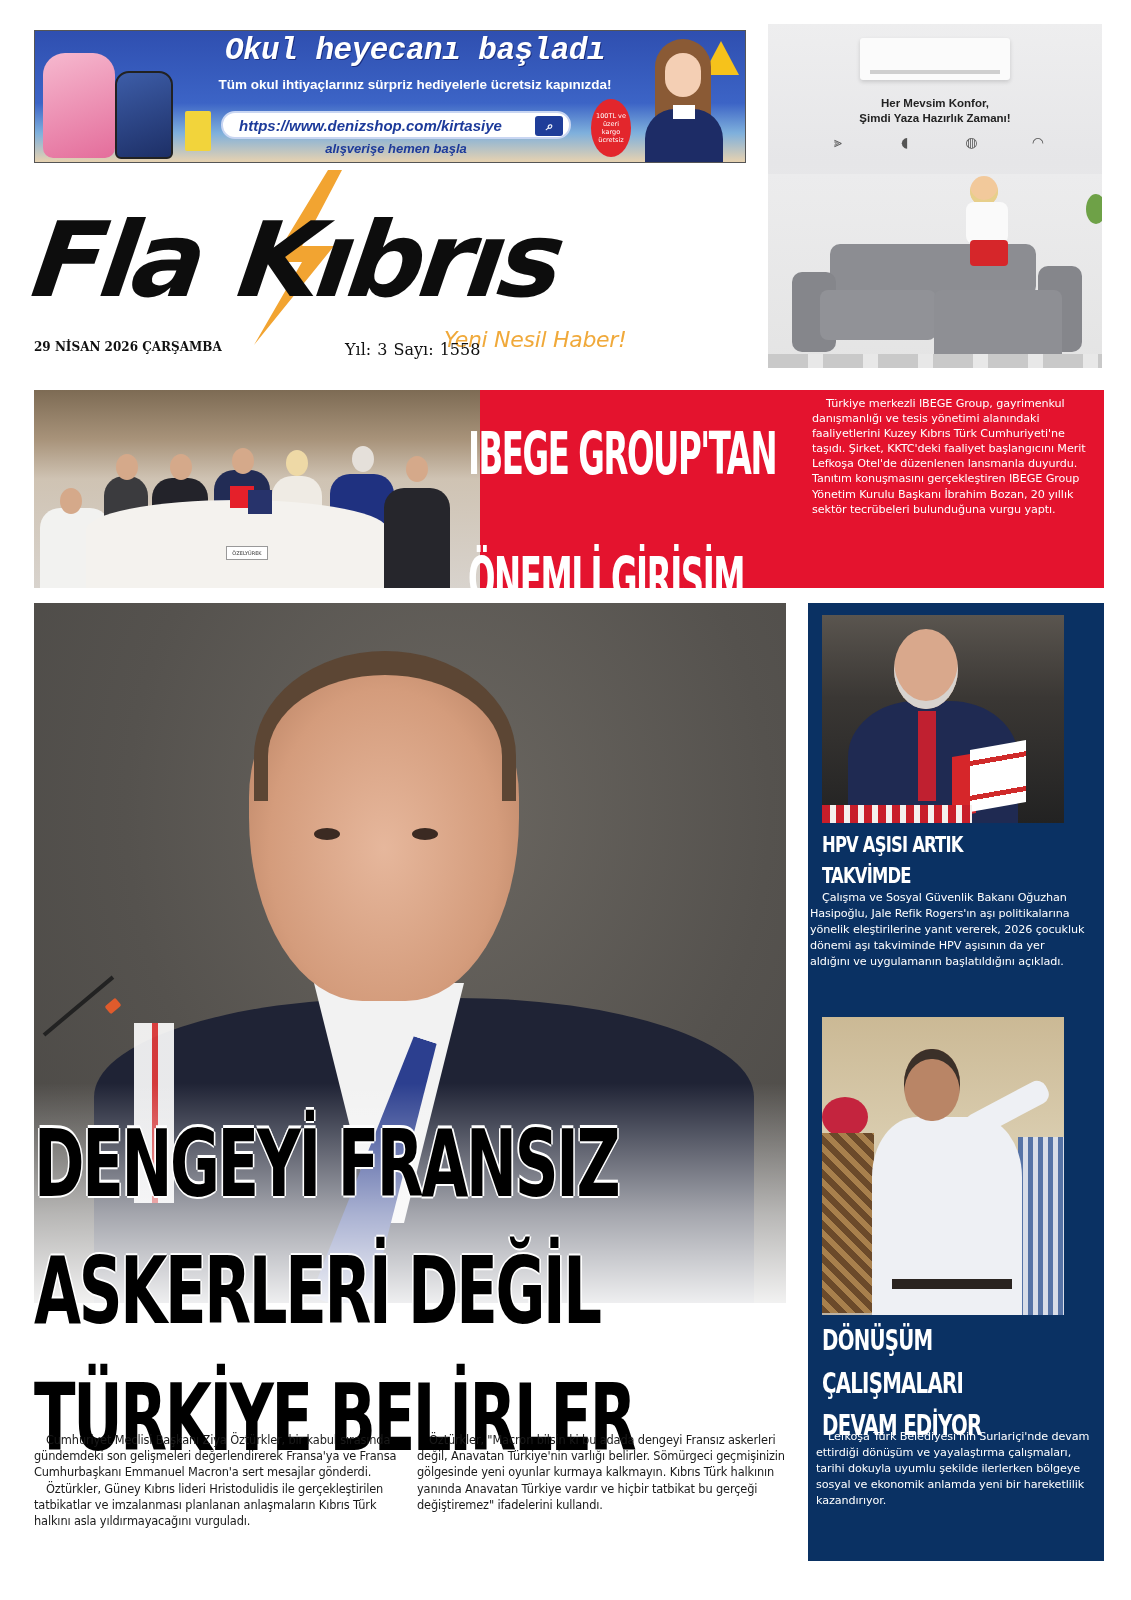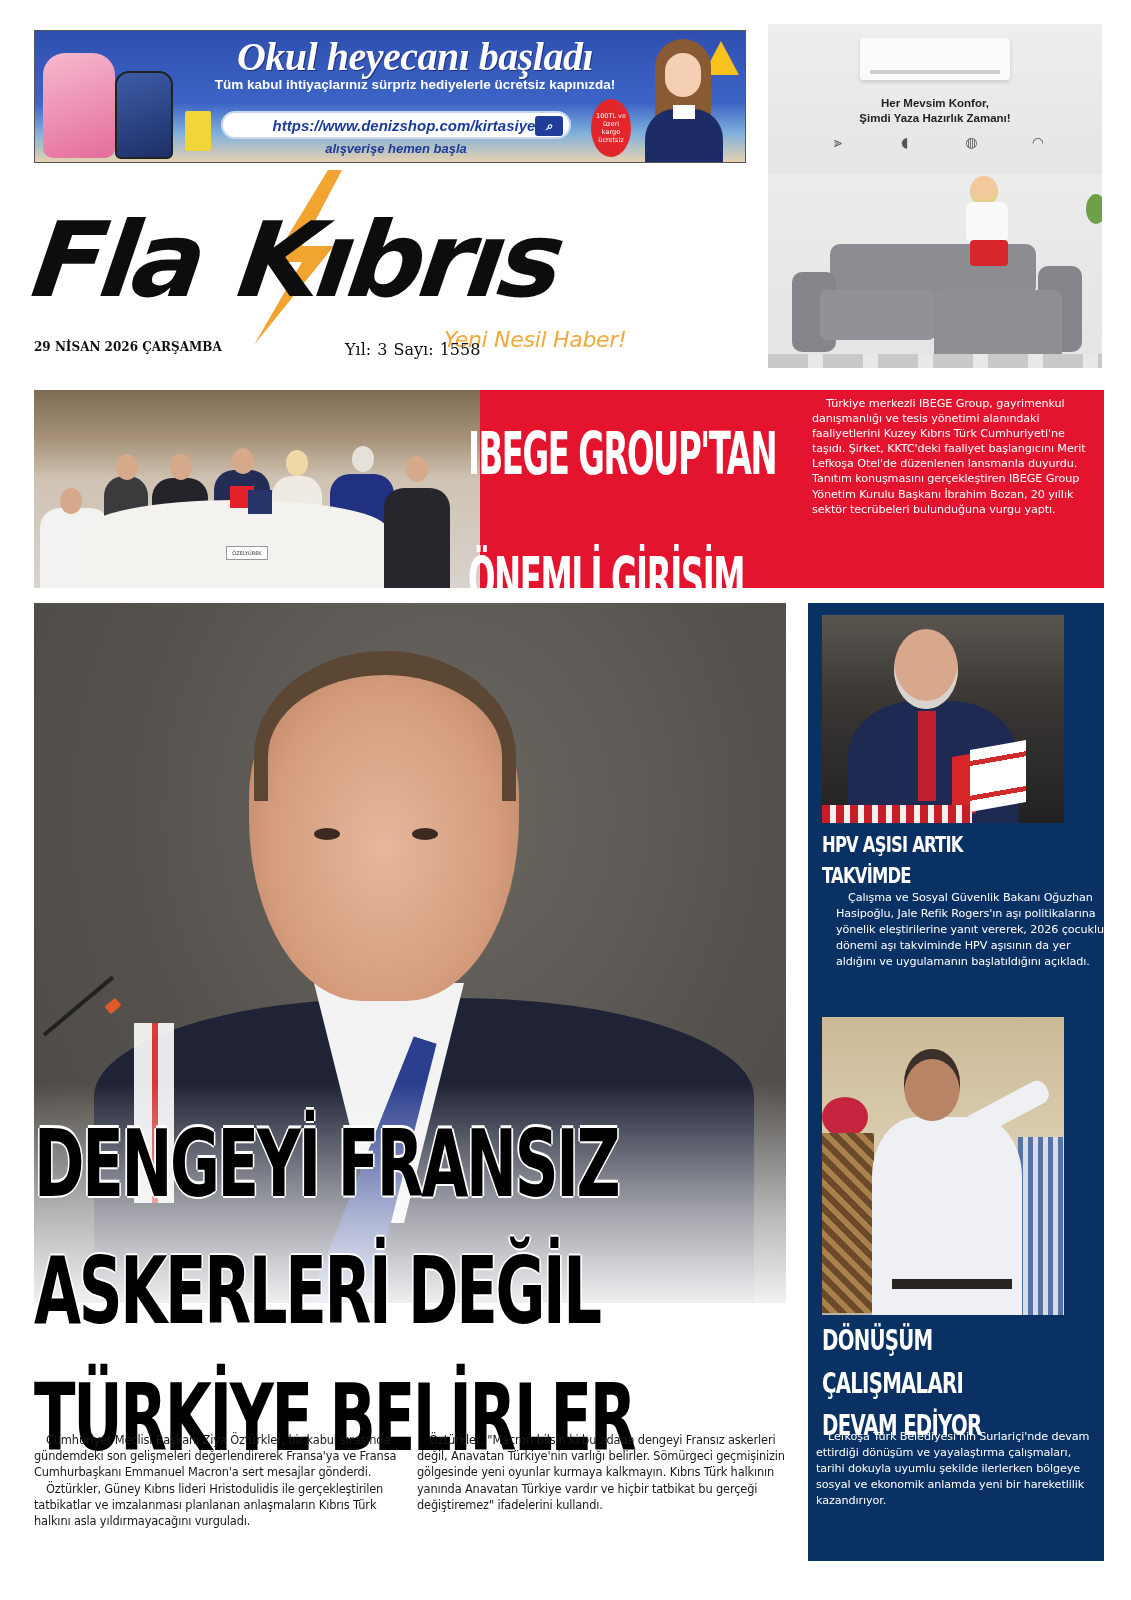--- a/index.html
+++ b/index.html
@@ -11,33 +11,33 @@
     position: absolute; left: 34px; top: 30px; width: 712px; height: 133px;
     border: 1px solid #555;
     background: linear-gradient(180deg, #2f4fb0 0%, #3c64c6 55%, #7fb0dc 78%, #e7d2b0 100%);
     overflow: hidden;
   }
   .ad-school .backpack1 { position: absolute; left: 8px; top: 22px; width: 72px; height: 105px; border-radius: 22px 22px 10px 10px; background: linear-gradient(160deg,#f6b9cf,#e46d9b); }
   .ad-school .backpack2 { position: absolute; left: 80px; top: 40px; width: 58px; height: 88px; border-radius: 14px 14px 6px 6px; background: linear-gradient(160deg,#3d5da8,#1d2f66); border: 2px solid #222; }
   .ad-school .pencils { position: absolute; left: 150px; top: 80px; width: 26px; height: 40px; background: #f2d43b; border-radius: 2px; }
   .ad-school .title {
     position: absolute; left: 140px; top: 2px; width: 480px; text-align: center;
-    font-family: Liberation Serif, serif; font-weight: bold; font-style: italic;
-    font-size: 40px; color: #ffffff; letter-spacing: -0.5px;
+    font-family: Liberation Mono, monospace; font-weight: bold; font-style: italic;
+    font-size: 31px; color: #ffffff; letter-spacing: -0.5px;
     text-shadow: 1px 1px 0 #1b2f80;
   }
   .ad-school .subtitle {
     position: absolute; left: 140px; top: 46px; width: 480px; text-align: center;
     font-family: "Liberation Sans", sans-serif; font-weight: bold; font-size: 13.5px; color: #fff;
   }
   .ad-school .url-bar {
     position: absolute; left: 186px; top: 80px; width: 350px; height: 28px;
     background: #ffffff; border-radius: 14px; border: 2px solid #c9d6f2;
     display: flex; align-items: center; padding-left: 16px;
-    font-family: "Liberation Sans", sans-serif; font-weight: bold; font-style: italic; font-size: 15px; color: #1c3a9a; justify-content: center;
+    font-family: "Liberation Sans", sans-serif; font-weight: bold; font-style: italic; font-size: 15px; color: #1c3a9a;
   }
   .ad-school .url-search {
     position: absolute; right: 6px; top: 3px; width: 28px; height: 20px; background: #1f3d99; border-radius: 3px;
     color: #fff; font-size: 12px; display: flex; align-items: center; justify-content: center;
   }
   .ad-school .cta {
     position: absolute; left: 186px; top: 110px; width: 350px; text-align: center;
     font-family: Liberation Sans, sans-serif; font-weight: bold; font-style: italic; font-size: 13px; color: #1c3a9a;
   }
   .ad-school .badge {
@@ -192,21 +192,21 @@
   .side-photo1 .flowers { position: absolute; left: 0; top: 190px; width: 150px; height: 18px; background: repeating-linear-gradient(90deg,#c81e2a 0 8px,#f4f0ee 8px 14px); }
 
   .side-title1 {
     position: absolute; left: 14px; top: 226px; width: 270px;
     font-family: "DejaVu Sans", sans-serif; font-weight: bold; color: #fff;
     font-size: 20px; line-height: 28px; letter-spacing: -1px;
     transform: scaleX(0.82) scaleY(1.1); transform-origin: left top;
   }
   .side-title1 span { display: block; }
   .side-body1 {
-    position: absolute; left: 28px; top: 287px; width: 276px;
+    position: absolute; left: 2px; top: 287px; width: 276px;
     font-family: "DejaVu Sans", sans-serif; font-size: 11.2px; line-height: 16px; color: #fff; letter-spacing: -0.1px;
     text-indent: 12px;
   }
 
   .side-photo2 {
     position: absolute; left: 14px; top: 414px; width: 242px; height: 298px;
     background: linear-gradient(180deg,#cbb995 0%, #d9ccae 40%, #bdb3a5 100%); overflow: hidden;
   }
   .side-photo2 .man-head { position: absolute; left: 82px; top: 32px; width: 56px; height: 72px; border-radius: 48%; background: #b98566; box-shadow: 0 10px 0 #3b3029 inset; }
   .side-photo2 .man-shirt { position: absolute; left: 50px; top: 100px; width: 150px; height: 200px; background: #eef0f4; border-radius: 30% 30% 0 0; }
@@ -230,21 +230,21 @@
   }
 </style>
 </head>
 <body>
 
 <div class="ad-school">
   <div class="backpack1"></div>
   <div class="backpack2"></div>
   <div class="pencils"></div>
   <div class="title">Okul heyecanı başladı</div>
-  <div class="subtitle">Tüm kabul ihtiyaçlarınız sürpriz hediyelerle ücretsiz kapınızda!</div>
+  <div class="subtitle">Tüm okul ihtiyaçlarınız sürpriz hediyelerle ücretsiz kapınızda!</div>
   <div class="url-bar">
     <span>https://www.denizshop.com/kirtasiye</span>
     <span class="url-search">⌕</span>
   </div>
   <div class="cta">alışverişe hemen başla</div>
   <div class="badge">100TL ve üzeri kargo ücretsiz</div>
   <div class="triangle"></div>
   <div class="girl">
     <div class="hair"></div>
     <div class="face"></div>

